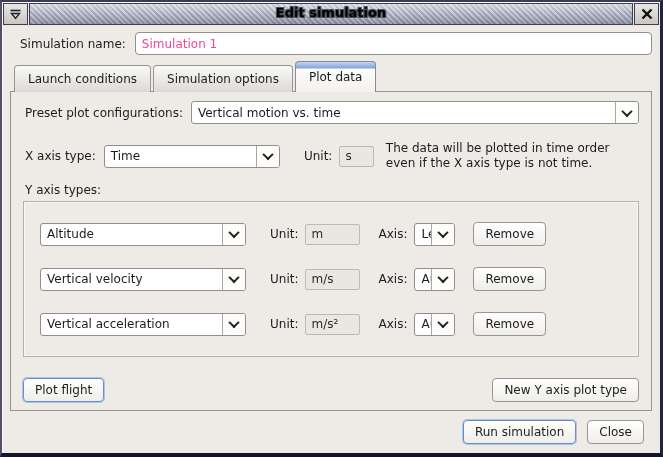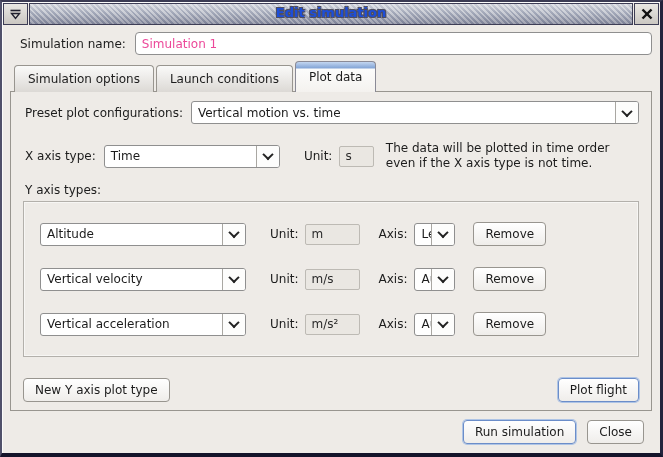--- a/index.html
+++ b/index.html
@@ -40,21 +40,21 @@
     background:
       linear-gradient(to bottom, rgba(255,255,255,.5), rgba(255,255,255,.08) 45%, rgba(20,20,50,.22)),
       repeating-linear-gradient(45deg, #9aa0b2 0 2px, #c6c9d2 2px 4px);
   }
   .tb-title {
     position: absolute;
     left: 0; right: 0; top: 2px;
     text-align: center;
     font-weight: bold;
     font-size: 13px;
-    color: #1d4ed8;
+    color: #000000;
     text-shadow: 1px 1px 0 #4e4e60, -1px 1px 0 #4e4e60, 1px -1px 0 #4e4e60, -1px -1px 0 #4e4e60;
     pointer-events: none;
   }
 
   
   .content { padding: 6px 8px 0 8px; }
 
   .row { display: flex; align-items: center; }
 
   .name-row { margin-top: 1px; }
@@ -239,22 +239,22 @@
   </div>
 
   <div class="content">
 
     <div class="row name-row">
       <label>Simulation name:</label>
       <input class="textfield" type="text" value="Simulation 1" style="">
     </div>
 
     <div class="tabs">
+      <div class="tab">Launch conditions</div>
       <div class="tab">Simulation options</div>
-      <div class="tab">Launch conditions</div>
       <div class="tab selected">Plot data</div>
     </div>
 
     <div class="panel">
 
       <div class="row preset-row">
         <label>Preset plot configurations:</label>
         <div class="combo grow">
           <span class="combo-value">Vertical motion vs. time</span>
           <span class="combo-arrow">
@@ -333,22 +333,22 @@
             <span class="combo-arrow">
                 <span class="chev"></span>
               </span>
           </div>
           <button class="btn" style="margin-left:18px">Remove</button>
         </div>
 
       </div>
 
       <div class="panel-bottom">
+        <button class="btn focused">Plot flight</button>
         <button class="btn">New Y axis plot type</button>
-        <button class="btn focused">Plot flight</button>
       </div>
 
     </div>
 
     <div class="footer">
       <button class="btn focused">Run simulation</button>
       <button class="btn">Close</button>
     </div>
 
   </div>

